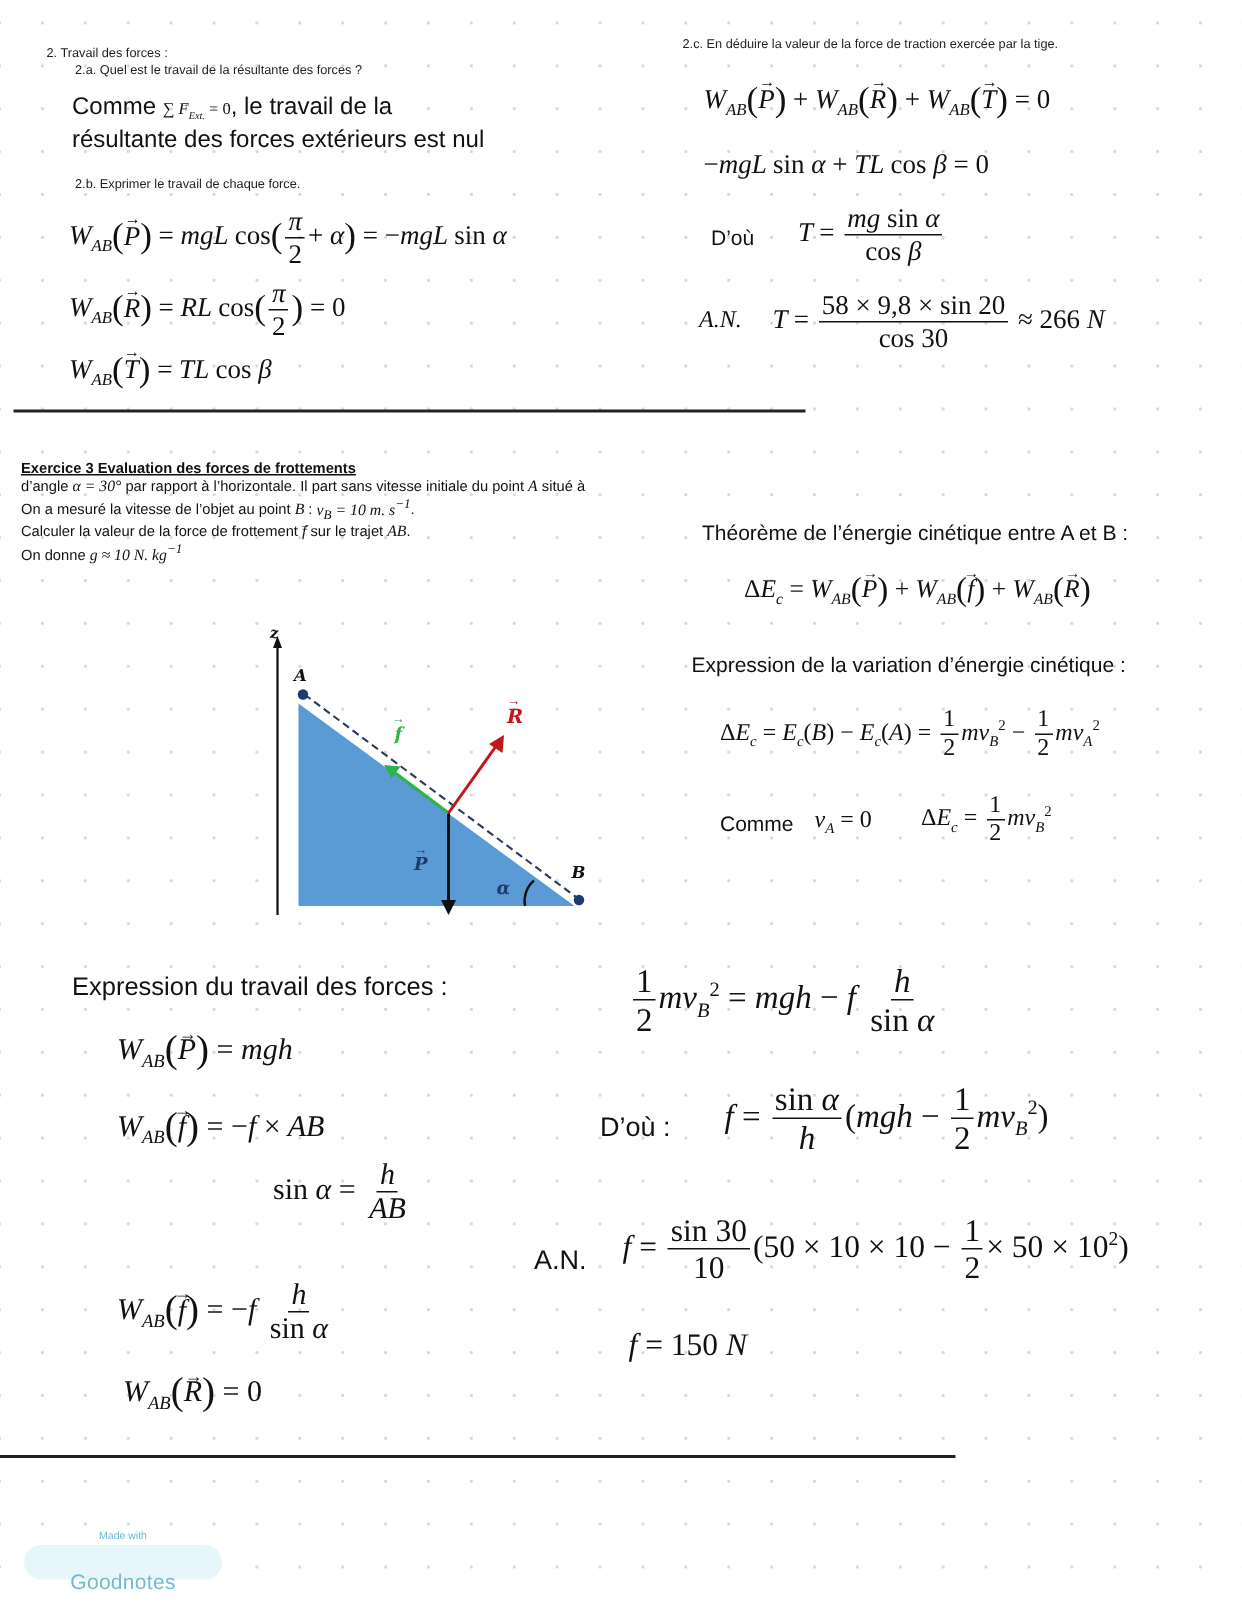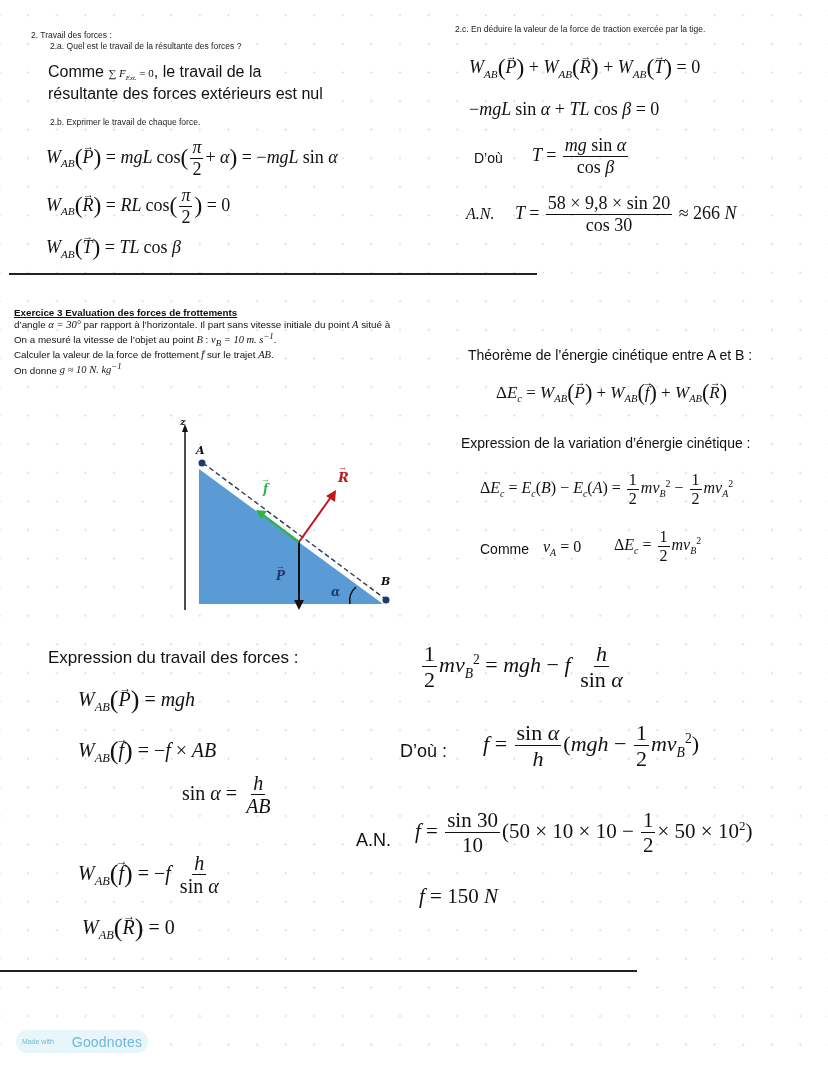--- a/index.html
+++ b/index.html
@@ -26,20 +26,21 @@
     .vec::before { content:"\2192"; position:absolute; top:-0.62em; left:50%; transform:translateX(-45%); font-size:0.6em; font-style:normal; }
     .paren { font-style:normal; font-size:1.3em; vertical-align:-2px; }
     .rule { position:absolute; height:2px; background:#222; }
     .exo-text { font-size:9.8px; line-height:11.6px; color:#111; }
     .exo-text .m { font-family:"Liberation Serif", serif; font-style:italic; font-size:10.5px; }
     .exo-title { font-weight:bold; text-decoration:underline; font-size:9.8px; }
     .badge {
       position:absolute; left:16px; top:1030px; height:23px; width:132px;
       background:#e6f6fb; border-radius:12px; display:flex; align-items:center; justify-content:center; gap:18px;
       color:#6fb8d6;
+      flex-direction:column;
     }
     .badge .made { font-size:7px; }
     .badge .gn { font-size:14px; letter-spacing:0.2px; }
   </style>
 </head>
 <body>
 
 <div class="abs small" style="left:31px;top:30px;">2. Travail des forces :</div>
 <div class="abs small" style="left:50px;top:41px;">2.a. Quel est le travail de la résultante des forces ?</div>
 

